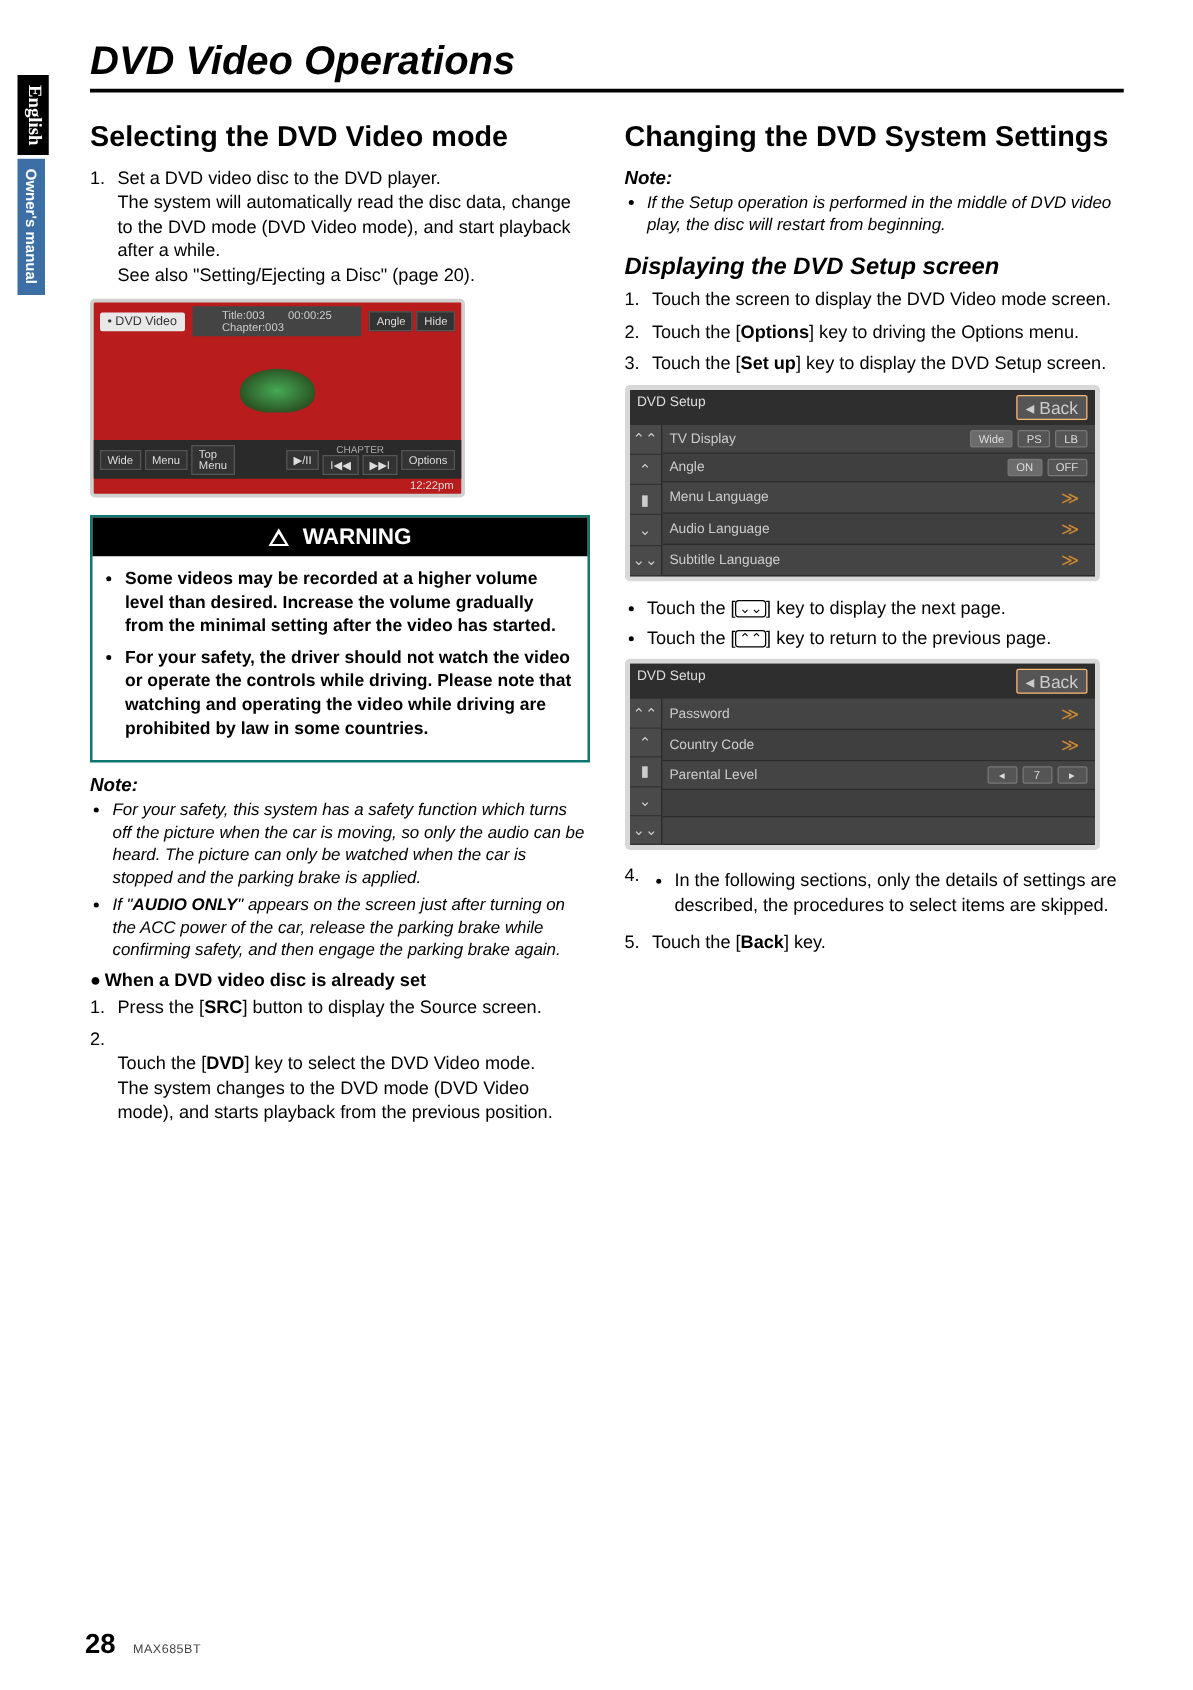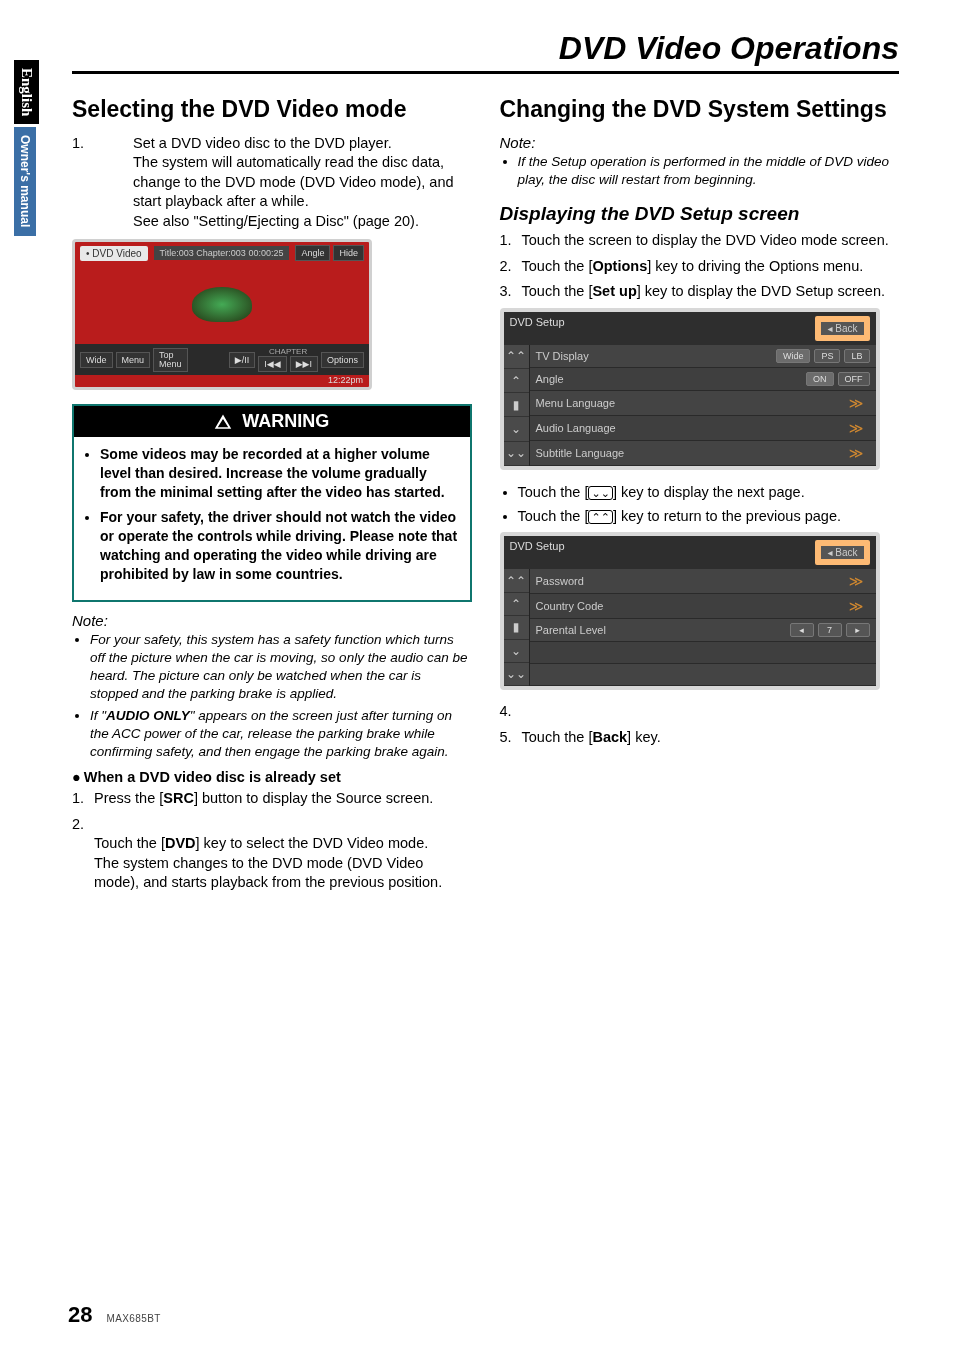--- a/index.html
+++ b/index.html
@@ -7,70 +7,70 @@
   .page { width: 954px; min-height: 1352px; padding: 30px 55px 20px 18px; position: relative; }
 
   
   .side-tabs { position: absolute; left: 14px; top: 60px; width: 30px; }
   .tab { writing-mode: vertical-rl; text-orientation: mixed; font-weight: bold; color: #fff; padding: 8px 4px; margin-bottom: 3px; font-size: 15px; text-align: center; }
   .tab.lang { background: #000; font-family: Georgia, serif; }
   .tab.manual { background: #3b6fa6; font-size: 12px; font-weight: bold; }
 
   
   .content { margin-left: 54px; }
-  .page-title { font-family: Arial, Helvetica, sans-serif; font-size: 32px; font-style: italic; font-weight: bold; border-bottom: 3px solid #000; padding-bottom: 4px; margin-bottom: 22px; text-align: right; }
+  .page-title { font-family: Arial, Helvetica, sans-serif; font-size: 32px; font-style: italic; font-weight: bold; border-bottom: 3px solid #000; padding-bottom: 4px; margin-bottom: 22px; }
 
   .columns { display: flex; gap: 28px; }
   .col { flex: 1; min-width: 0; }
 
   h2.section { font-size: 23px; font-weight: bold; margin-bottom: 10px; line-height: 1.2; }
   h3.subsec { font-size: 19px; font-style: italic; font-weight: bold; margin: 14px 0 6px; }
 
   ol.num { list-style: none; padding-left: 0; font-size: 14.5px; line-height: 1.35; }
   ol.num > li { display: flex; margin-bottom: 6px; }
   ol.num > li .n { flex: 0 0 22px; }
   ol.num > li .t { flex: 1; }
   ol.num ul.sub { list-style: disc; padding-left: 18px; margin-top: 4px; }
   ol.num ul.sub li { margin-bottom: 4px; }
 
   ul.dashbul { list-style: disc; padding-left: 18px; font-size: 14.5px; line-height: 1.4; }
   ul.dashbul li { margin-bottom: 4px; }
-  .noteLabel { font-weight: normal; font-style: italic; font-size: 15px; margin: 10px 0 2px; }
+  .noteLabel { font-weight: bold; font-style: italic; font-size: 15px; margin: 10px 0 2px; }
   ul.noteList { list-style: disc; padding-left: 18px; font-size: 13.5px; font-style: italic; line-height: 1.35; }
   ul.noteList li { margin-bottom: 3px; }
 
   .circleHead { font-size: 14.5px; font-weight: bold; margin: 8px 0 4px; }
   .circleHead::before { content: "●"; margin-right: 3px; }
 
   .warning-box { border: 2px solid #0f766e; margin: 14px 0 10px; }
   .warning-head { background: #000; color: #fff; text-align: center; font-weight: bold; font-size: 18px; padding: 5px 0; display:flex; justify-content:center; align-items:center; gap:10px; }
   .warning-head svg { width:18px; height:18px; }
   .warning-body { padding: 8px 10px 10px; font-size: 14px; font-weight: bold; line-height: 1.35; }
   .warning-body ul { list-style: disc; padding-left: 16px; }
   .warning-body li { margin-bottom: 6px; }
 
   
   .dvd-screen { width: 300px; border: 3px solid #d0d0d0; background: #b91c1c; border-radius: 4px; margin: 8px 0; font-size: 10px; color: #ddd; }
   .dvd-top { display:flex; align-items:center; padding:3px 5px; gap:6px; }
   .dvd-chip { background:#e8e8e8; color:#333; padding:2px 6px; border-radius:2px; font-size:10px; }
-  .dvd-info { background:#444; color:#ccc; padding:2px 6px; font-size:9px; flex:1; display:flex; justify-content:space-between; }
+  .dvd-info { background:#444; color:#ccc; padding:2px 24px; font-size:9px; flex:1; display:flex; justify-content:space-between; }
   .dvd-rightbtns { display:flex; gap:3px; }
   .dvd-btn { background:#333; border:1px solid #555; padding:2px 5px; font-size:9px; color:#ddd; }
   .dvd-mid { height: 80px; display:flex; align-items:center; justify-content:center; }
   .turtle { width:60px; height:35px; background: radial-gradient(ellipse at center, #4a5, #231); border-radius: 50% 50% 40% 40%; position:relative; }
   .dvd-bot { display:flex; align-items:center; padding:3px 5px; gap:3px; background:#2a2a2a; }
   .dvd-bot .sp { flex:1; }
   .dvd-chapter { font-size:8px; color:#aaa; text-align:center; }
   .dvd-time { text-align:right; padding:0 6px 2px; font-size:9px; color:#ddd; }
 
   
   .setup-panel { width: 380px; border: 4px solid #d8d8d8; border-radius: 4px; background:#3a3a3a; font-size:11px; color:#ccc; margin: 6px 0 12px; }
   .setup-head { display:flex; justify-content:space-between; padding:4px 6px; background:#2e2e2e; }
   .setup-head .ttl { color:#ddd; font-size:11px; }
-  .setup-head .back { background:#555; border:6px solid #fdba74; padding:1px 6px; font-size:10px; border-radius:2px; }
+  .setup-head .back { background:#555; border:1px solid #fdba74; padding:1px 6px; font-size:14px; border-radius:2px; }
   .setup-body { display:flex; }
   .setup-scroll { width:26px; background:#4a4a4a; display:flex; flex-direction:column; border-right:1px solid #222; }
   .setup-scroll .sbtn { flex:1; display:flex; align-items:center; justify-content:center; border-bottom:1px solid #333; color:#ccc; font-size:12px; }
   .setup-rows { flex:1; }
   .setup-row { display:flex; align-items:center; justify-content:space-between; padding:4px 6px; border-bottom:1px solid #2a2a2a; background:#3f3f3f; }
   .setup-row:nth-child(odd) { background:#444; }
   .setup-row .lbl { flex:1; }
   .setup-row .opts { display:flex; gap:4px; }
   .setup-row .opt { background:#555; border:1px solid #777; padding:1px 6px; font-size:9px; color:#ddd; border-radius:2px; min-width:24px; text-align:center; }
   .setup-row .opt.active { background:#6c6c6c; }
@@ -96,21 +96,21 @@
     <h1 class="page-title">DVD Video Operations</h1>
 
     <div class="columns">
 
       <div class="col">
         <h2 class="section">Selecting the DVD Video mode</h2>
 
         <ol class="num">
           <li>
               <span class="n">1.</span>
-            <span class="t" style="white-space:pre-line;margin-left:39px;">Set a DVD video disc to the DVD player.
+            <span class="t" style="white-space:pre-line;">Set a DVD video disc to the DVD player.
 The system will automatically read the disc data, change to the DVD mode (DVD Video mode), and start playback after a while.
 See also "Setting/Ejecting a Disc" (page 20).</span>
           </li>
         </ol>
 
         <div class="dvd-screen">
           <div class="dvd-top">
             <span class="dvd-chip">• DVD Video</span>
             <span class="dvd-info">
                 <span>Title:003  Chapter:003</span>
@@ -297,20 +297,23 @@
                 <div class="setup-row" style="height: 22px;"></div>
                 <div class="setup-row" style="height: 22px;"></div>
               </div>
           </div>
         </div>
 
         <ol class="num" start="4">
           <li>
               <span class="n">4.</span>
             <span class="t">
+              <ul class="sub">
+                  <li>In the following sections, only the details of settings are described, the procedures to select items are skipped.</li>
+                </ul>
             </span>
           </li>
           <li>
               <span class="n">5.</span>
             <span class="t">
               <span>Touch the [</span><b>Back</b><span>] key.</span>
             </span>
           </li>
         </ol>
 

